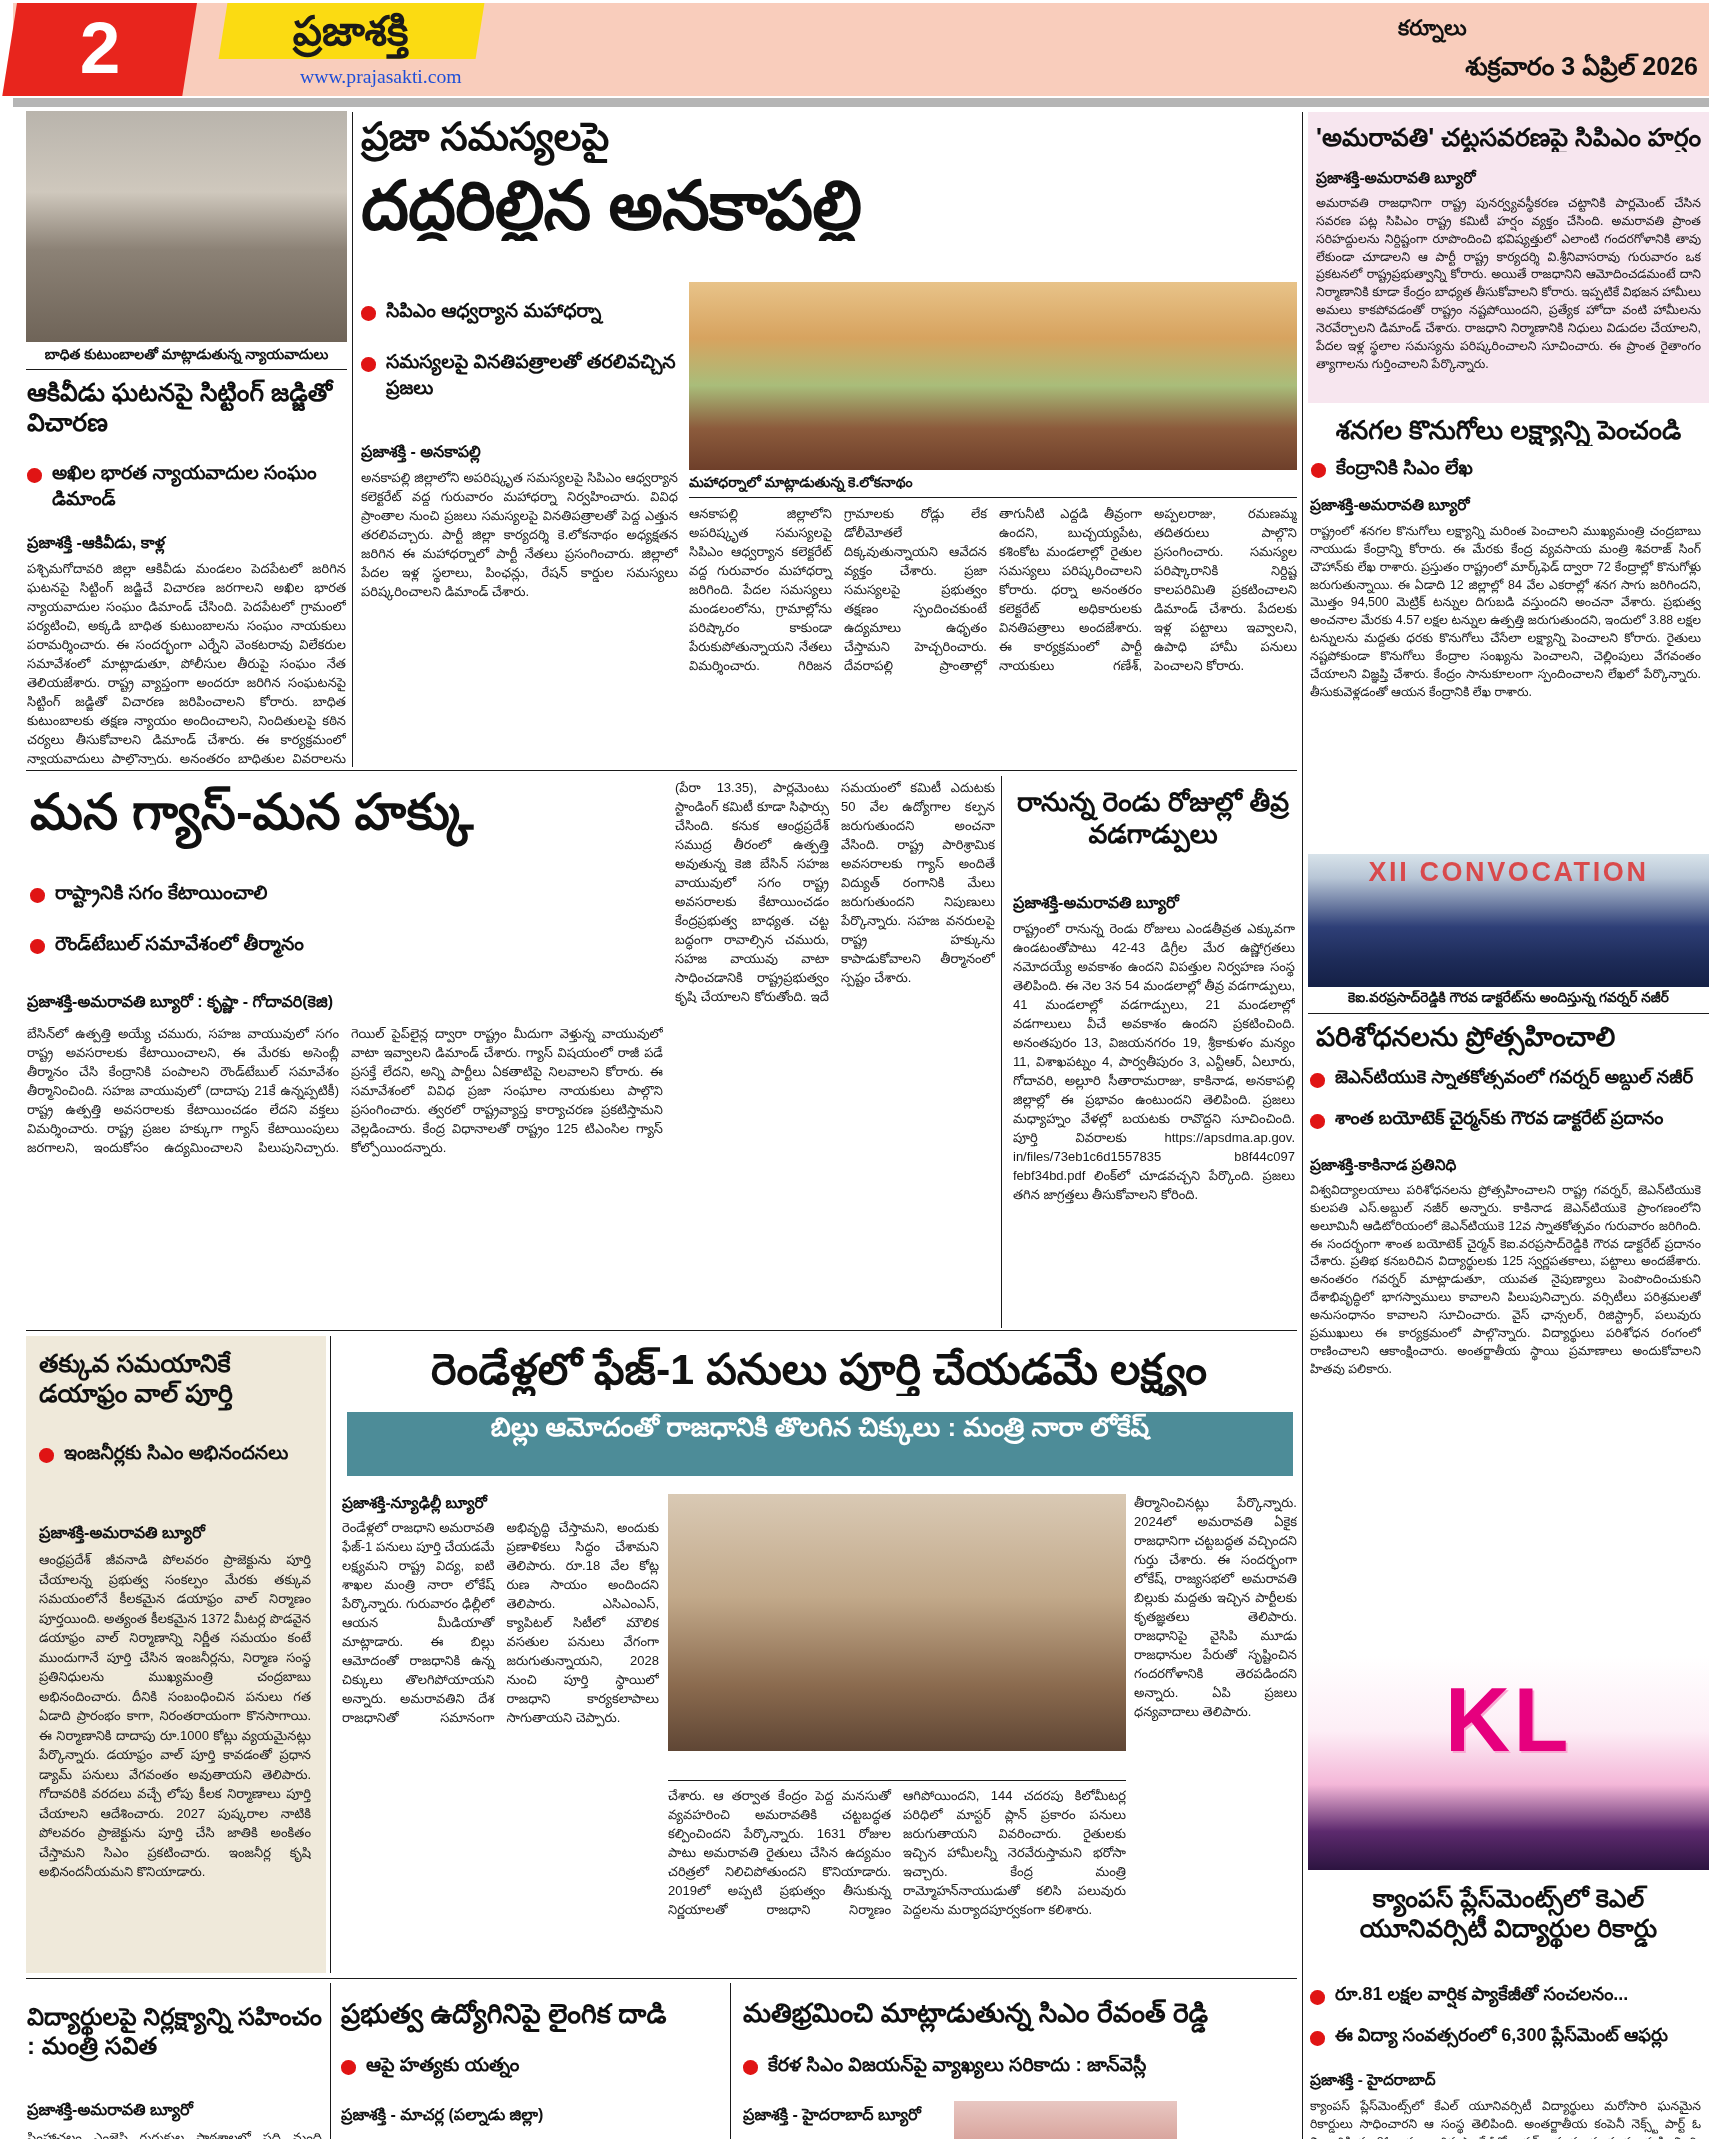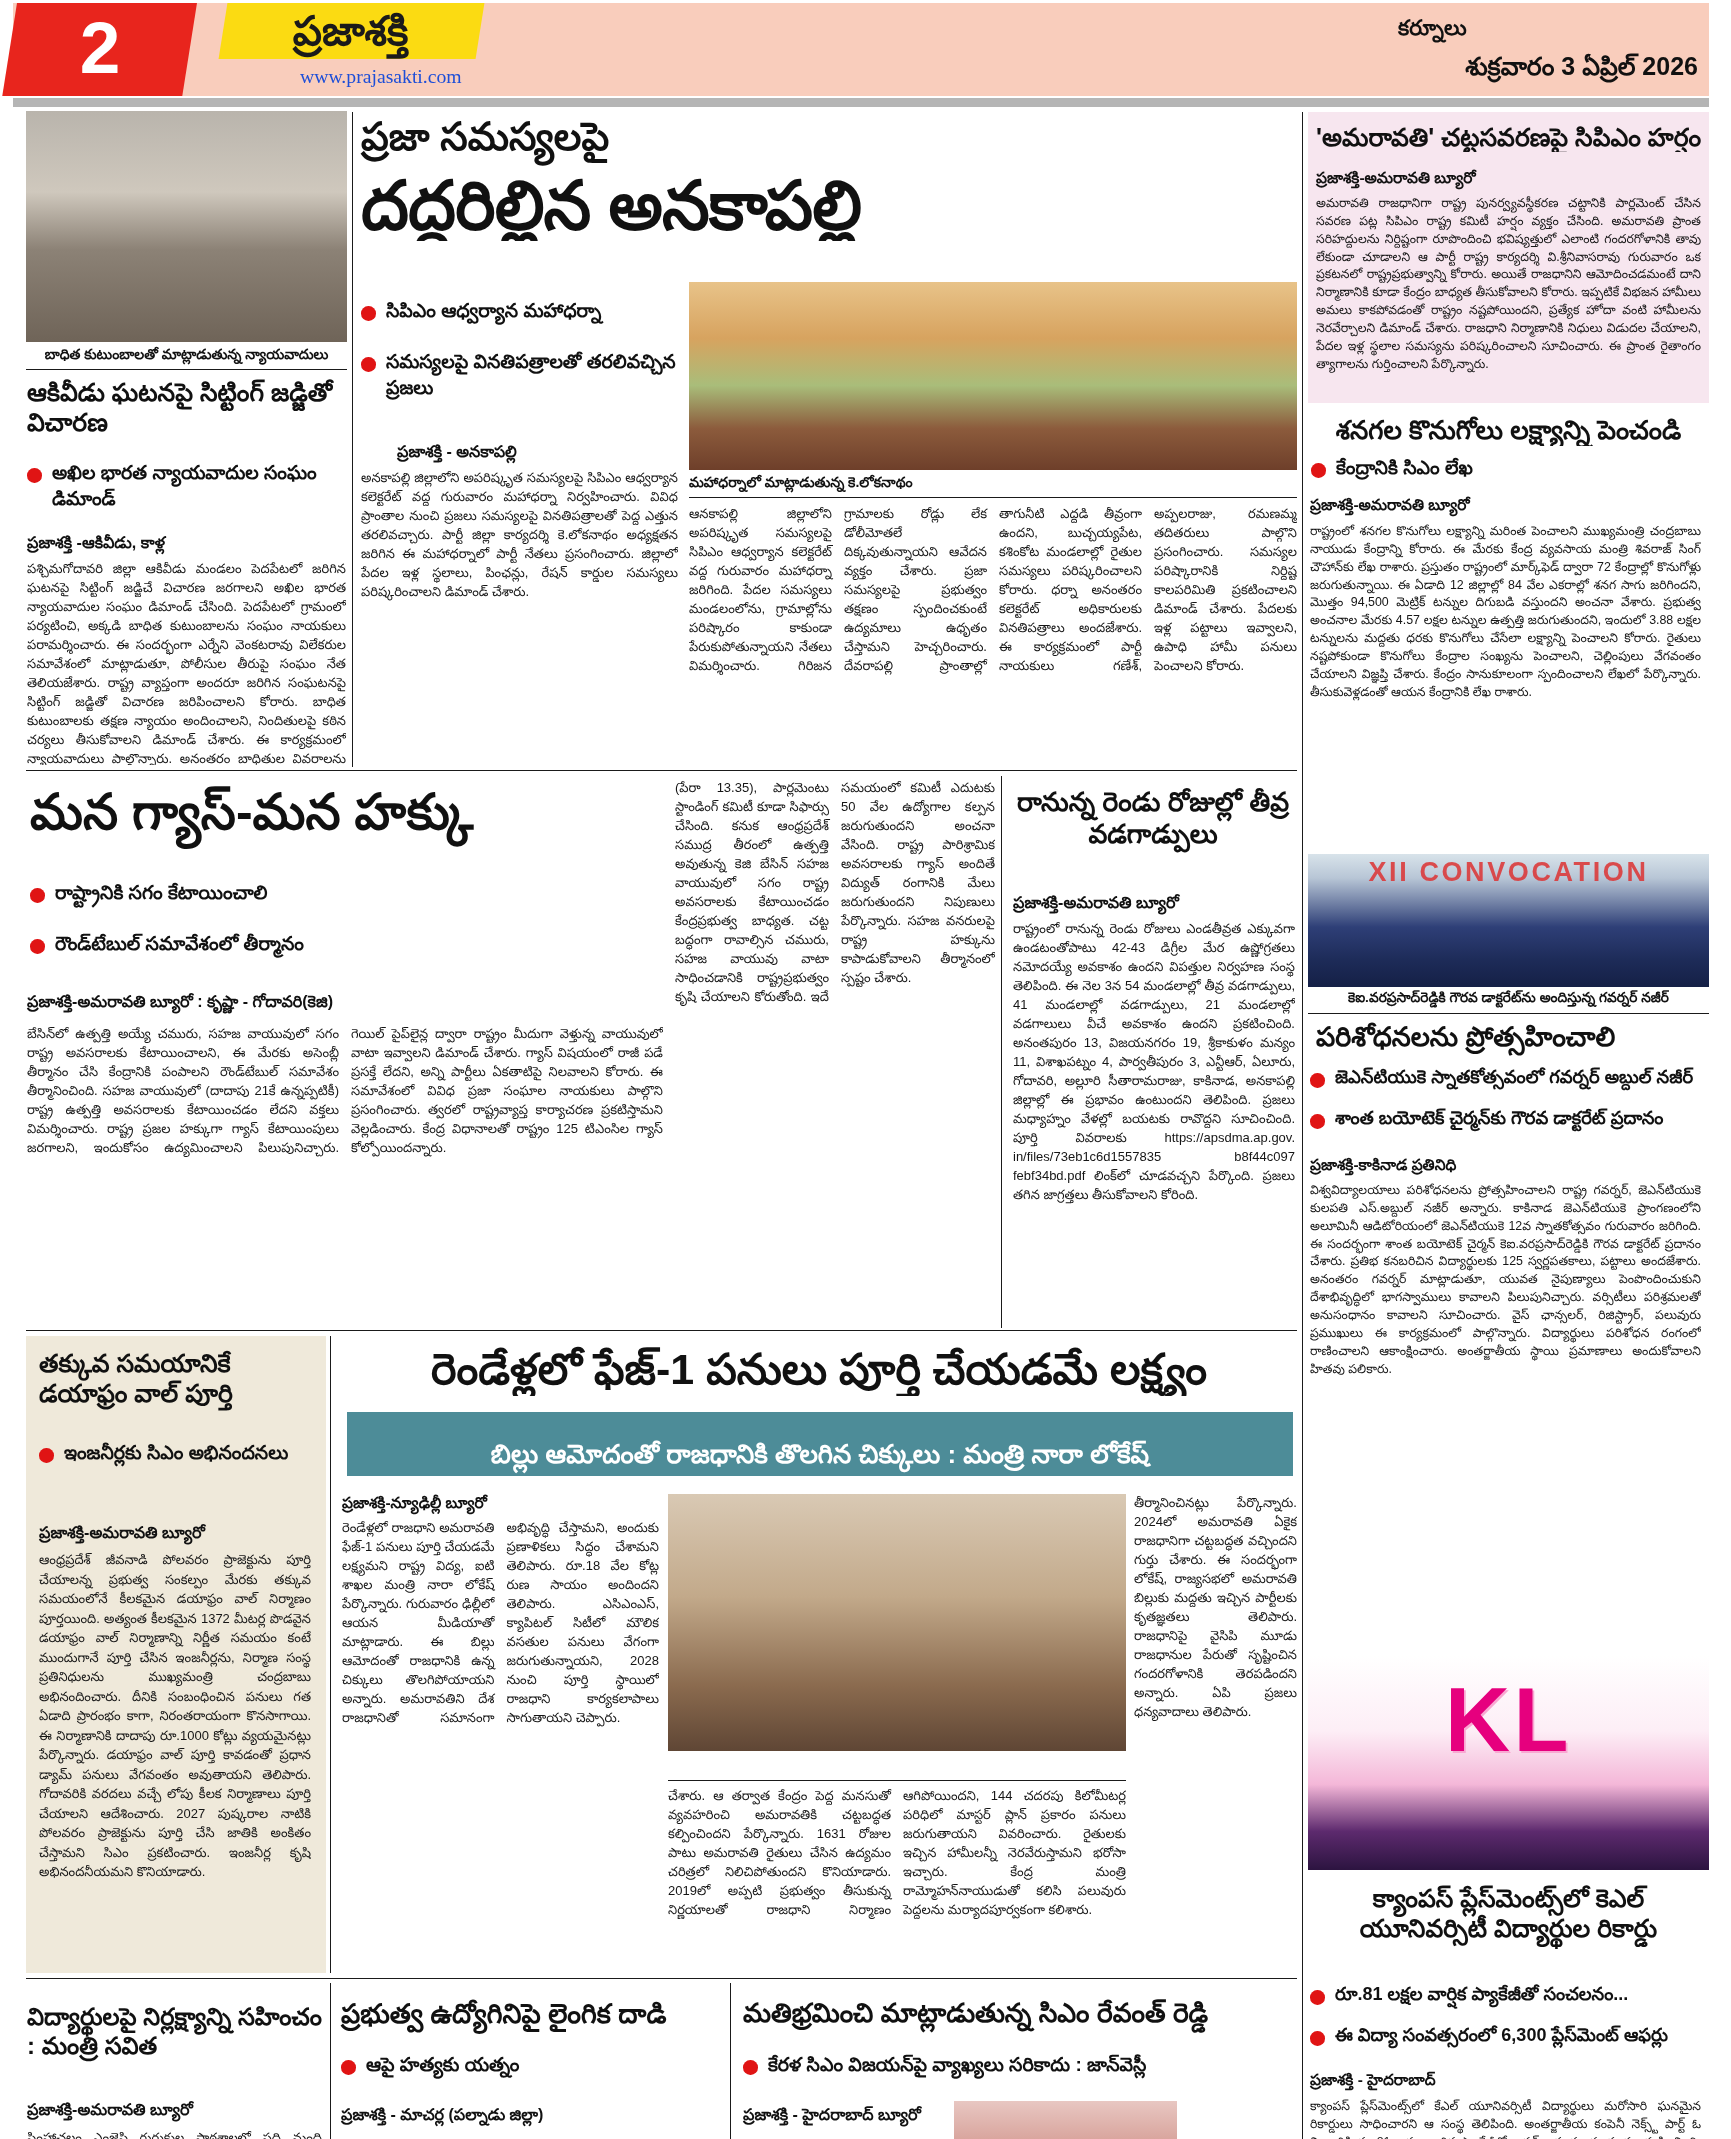--- a/index.html
+++ b/index.html
@@ -26,21 +26,21 @@
   .bullet{display:flex;align-items:flex-start;font-weight:bold;}
   .dot{width:14.6px;height:14.6px;border-radius:50%;background:#e01414;flex:0 0 14.6px;margin-right:10.3px;margin-top:6px;}
   .byline{font-weight:bold;}
   .body{text-align:justify;color:#151515;}
   .cols2{column-count:2;column-gap:12px;}
   .cols4{column-count:4;column-gap:12px;}
   .caption{font-weight:bold;text-align:center;}
   .photo{background:#cbb79b;}
   .pinkbox{background:#f7e6ef;}
   .beigebox{background:#efe9da;}
-  .tealbar{background:#4d8c98;color:#fff;display:flex;align-items:flex-end;justify-content:center;text-align:center;font-weight:bold;}
+  .tealbar{background:#4d8c98;color:#fff;display:flex;align-items:flex-start;justify-content:center;text-align:center;font-weight:bold;}
   
   .ph-lawyers{background:linear-gradient(180deg,#b9b4ac 0%,#cfc8bd 35%,#8c8276 60%,#6f6458 100%);}
   .ph-crowd{background:linear-gradient(180deg,#e8c389 0%,#d7a35f 30%,#a9bd7a 55%,#8c5b3c 78%,#6e3f2a 100%);}
   .ph-convo{background:linear-gradient(180deg,#d8e3ea 0%,#b8c6d6 18%,#2e3f77 55%,#1d2b58 80%,#152046 100%);}
   .ph-lokesh{background:linear-gradient(180deg,#d9c9b4 0%,#c2a98a 40%,#8a6a4e 75%,#5f4635 100%);}
   .ph-wesley{background:linear-gradient(180deg,#e8c7c2 0%,#cf8f86 45%,#a84b44 100%);}
   .ph-klad{background:linear-gradient(180deg,#ffffff 0%,#fdeef6 35%,#f4b7d8 60%,#5d2a6e 82%,#2c1440 100%);}
   .kl-letters{color:#e6007e;font-weight:bold;font-size:90px;letter-spacing:3.4px;text-shadow:1.7px 1.7px 0 #f9a8d2;}
   .convo-banner{color:#d33;font-weight:bold;font-size:27px;letter-spacing:2.6px;opacity:.85;}
 </style>
@@ -78,21 +78,21 @@
   <div class="abs kicker" style="left:361px;top:115px;width:514px;">ప్రజా సమస్యలపై</div>
   <div class="abs photo ph-crowd" style="left:689px;top:282px;width:608px;height:188px;"></div>
   <div class="abs bullet" style="left:361px;top:300px;width:317px;font-size:19px;">
     <span class="dot"></span>
     <span>సిపిఎం ఆధ్వర్యాన మహాధర్నా</span>
   </div>
   <div class="abs bullet" style="left:361px;top:351px;width:317px;font-size:19px;">
     <span class="dot"></span>
     <span>సమస్యలపై వినతిపత్రాలతో తరలివచ్చిన ప్రజలు</span>
   </div>
-  <div class="abs byline" style="left:361px;top:443px;font-size:16px;margin-left:36px;">ప్రజాశక్తి - అనకాపల్లి</div>
+  <div class="abs byline" style="left:361px;top:443px;font-size:16px;">ప్రజాశక్తి - అనకాపల్లి</div>
   <div class="abs body" style="left:361px;top:469px;width:317px;height:297px;font-size:13px;line-height:1.46;overflow:hidden;">అనకాపల్లి జిల్లాలోని అపరిష్కృత సమస్యలపై సిపిఎం ఆధ్వర్యాన కలెక్టరేట్ వద్ద గురువారం మహాధర్నా నిర్వహించారు. వివిధ ప్రాంతాల నుంచి ప్రజలు సమస్యలపై వినతిపత్రాలతో పెద్ద ఎత్తున తరలివచ్చారు. పార్టీ జిల్లా కార్యదర్శి కె.లోకనాథం అధ్యక్షతన జరిగిన ఈ మహాధర్నాలో పార్టీ నేతలు ప్రసంగించారు. జిల్లాలో పేదల ఇళ్ల స్థలాలు, పింఛన్లు, రేషన్ కార్డుల సమస్యలు పరిష్కరించాలని డిమాండ్ చేశారు.</div>
   <div class="abs caption" style="left:689px;top:474px;width:608px;font-size:14px;text-align:left;">మహాధర్నాలో మాట్లాడుతున్న కె.లోకనాథం</div>
   <div class="abs hline" style="left:689px;top:497px;width:608px;"></div>
   <div class="abs body cols4" style="left:689px;top:505px;width:608px;height:261px;font-size:13px;line-height:1.46;overflow:hidden;">ఆనకాపల్లి జిల్లాలోని అపరిష్కృత సమస్యలపై సిపిఎం ఆధ్వర్యాన కలెక్టరేట్ వద్ద గురువారం మహాధర్నా జరిగింది. పేదల సమస్యలు మండలంలోను, గ్రామాల్లోను పరిష్కారం కాకుండా పేరుకుపోతున్నాయని నేతలు విమర్శించారు. గిరిజన గ్రామాలకు రోడ్లు లేక డోలీమోతలే దిక్కవుతున్నాయని ఆవేదన వ్యక్తం చేశారు. ప్రజా సమస్యలపై ప్రభుత్వం తక్షణం స్పందించకుంటే ఉద్యమాలు ఉధృతం చేస్తామని హెచ్చరించారు. దేవరాపల్లి ప్రాంతాల్లో తాగునీటి ఎద్దడి తీవ్రంగా ఉందని, బుచ్చయ్యపేట, కశింకోట మండలాల్లో రైతుల సమస్యలు పరిష్కరించాలని కోరారు. ధర్నా అనంతరం కలెక్టరేట్ అధికారులకు వినతిపత్రాలు అందజేశారు. ఈ కార్యక్రమంలో పార్టీ నాయకులు గణేశ్, అప్పలరాజు, రమణమ్మ తదితరులు పాల్గొని ప్రసంగించారు. సమస్యల పరిష్కారానికి నిర్దిష్ట కాలపరిమితి ప్రకటించాలని డిమాండ్ చేశారు. పేదలకు ఇళ్ల పట్టాలు ఇవ్వాలని, ఉపాధి హామీ పనులు పెంచాలని కోరారు.</div>
 
   <div class="abs hline" style="left:26px;top:770px;width:1271px;"></div>
   <div class="abs vline" style="left:1001px;top:776px;height:552px;"></div>
 
   <div class="abs" style="left:30px;top:783px;width:633px;font-size:50px;font-weight:bold;white-space:nowrap;">మన గ్యాస్-మన హక్కు</div>
   <div class="abs bullet" style="left:30px;top:882px;width:471px;font-size:19px;">

